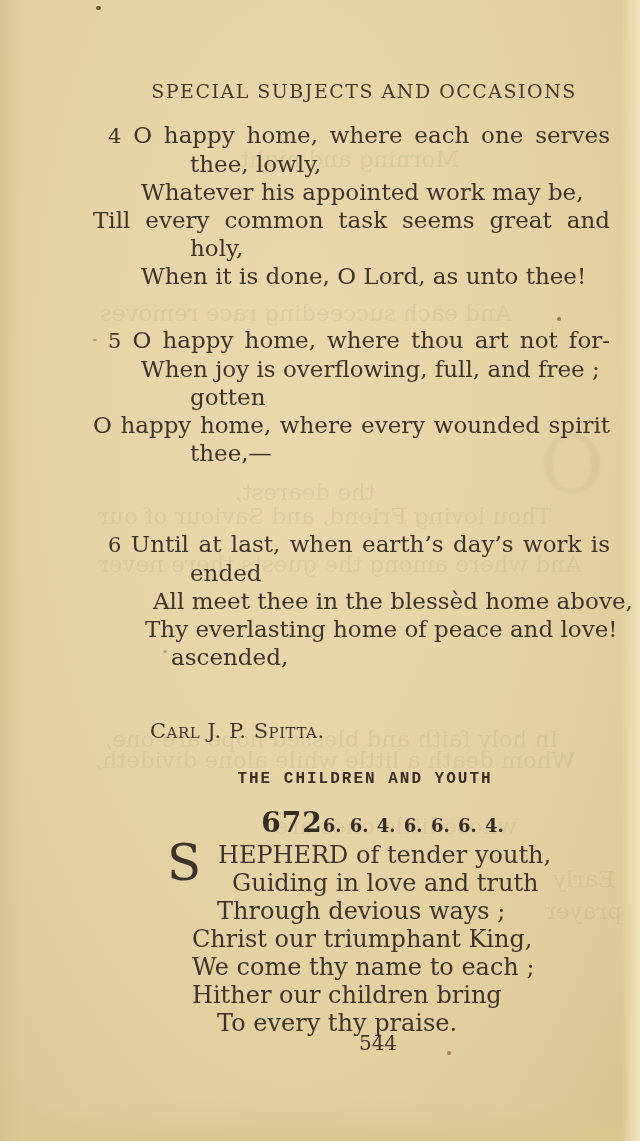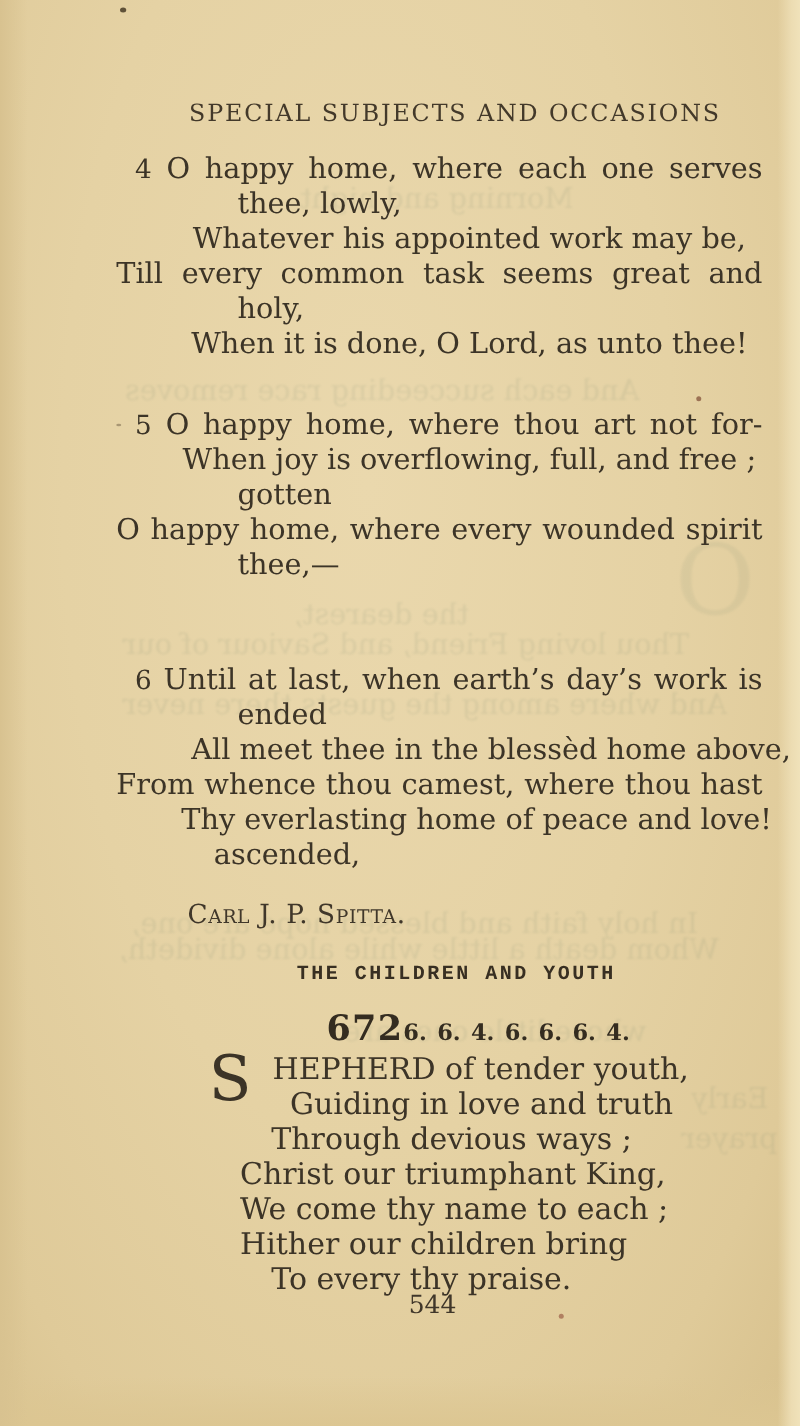--- a/index.html
+++ b/index.html
@@ -33,21 +33,21 @@
   .running-head{
     position:absolute;left:364px;top:80px;transform:translateX(-50%);
     font-size:19px;letter-spacing:1.5px;white-space:nowrap;color:#43392a;
   }
   
   .verse{position:absolute;left:93px;width:517px;font-size:23px;}
   .v4{top:121px}.v5{top:326px}.v6{top:530px}
   .ln{line-height:28px;min-height:28px;white-space:nowrap;}
   .just{text-align:justify;text-align-last:justify;text-justify:inter-word;white-space:normal;}
   .numln{padding-left:15px;}
-  .ind1{padding-left:48px;text-align:center;}
+  .ind1{padding-left:48px;}
   .ind1b{padding-left:60px;}
   .ind2{padding-left:97px;}
   .vnum{font-size:21px;}
   
   .attrib{
     position:absolute;left:150px;top:695px;width:462px;
     display:flex;justify-content:space-between;
     font-size:21px;font-variant:small-caps;letter-spacing:.5px;color:#40372a;
     white-space:nowrap;
     margin-top:24px;
@@ -70,21 +70,21 @@
   .drop-cap{
     position:absolute;left:-5px;top:0px;
     font-size:50px;line-height:.88;color:#3c3427;
   }
   .sl0{padding-left:26px;}
   .sl1{padding-left:40px;}
   .sl2{padding-left:25px;}
   .sl6{padding-left:25px;}
   
   .page-number{
-    position:absolute;left:346px;top:1031px;transform:translateX(-50%);
+    position:absolute;left:378px;top:1031px;transform:translateX(-50%);
     font-size:20px;color:#40372a;
   }
 </style>
 </head>
 <body>
 
 <div class="page">
 
   <div class="ghost-layer">
     <div class="ghost" style="left:240px;top:146px">Morning and night</div>
@@ -122,21 +122,20 @@
     <div class="ln ind1">When joy is overflowing, full, and free ;</div>
     <div class="ln ind2">gotten</div>
     <div class="ln just">O happy home, where every wounded spirit</div>
     <div class="ln ind2">thee,—</div>
   </div>
 
   <div class="verse v6">
     <div class="ln just numln"><span class="vnum">6</span> <span>Until at last, when earth’s day’s work is</span></div>
     <div class="ln ind2">ended</div>
     <div class="ln ind1b">All meet thee in the blessèd home above,</div>
-    <div class="ln just">From whence thou camest, where thou hast</div>
     <div class="ln ind1" style="padding-left:52px">Thy everlasting home of peace and love!</div>
     <div class="ln ind2" style="padding-left:78px">ascended,</div>
   </div>
 
   <div class="attrib">
     <span>Carl J. P. Spitta.</span>
   </div>
 
   <div class="section-heading">THE CHILDREN AND YOUTH</div>
 

